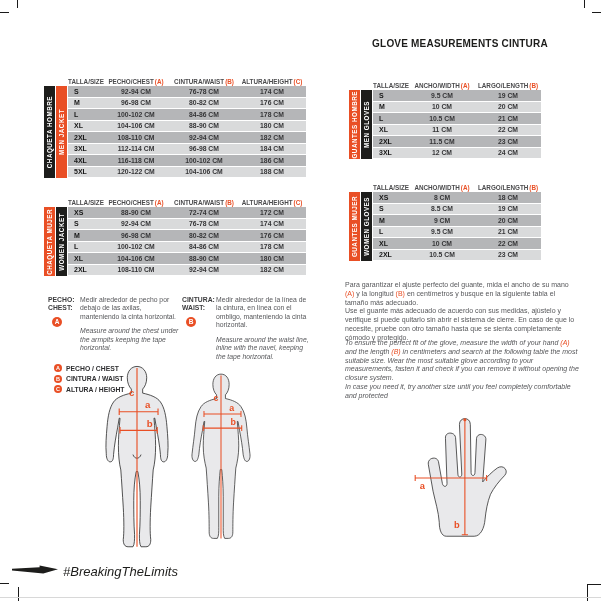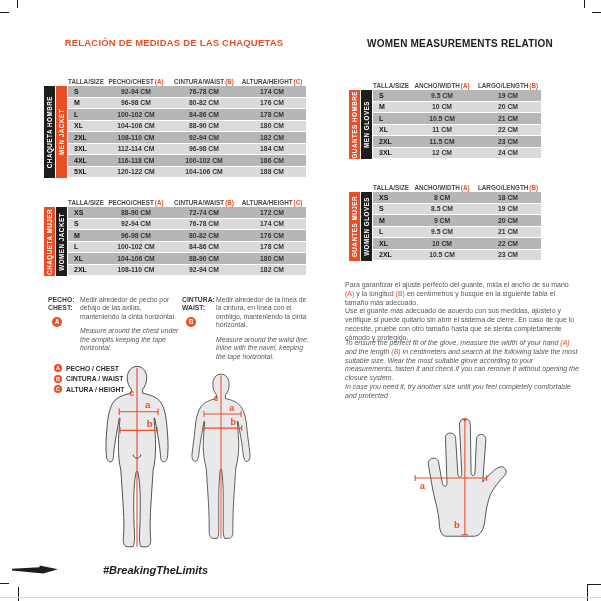--- a/index.html
+++ b/index.html
@@ -45,40 +45,39 @@
              font-weight:bold;display:flex;align-items:center;justify-content:center;flex:none;margin-right:4px;}
   .leglabel{font-size:6.8px;font-weight:bold;color:#2f2f31;white-space:nowrap;}
   
   svg{display:block;}
   svg text{font-family:"Liberation Sans",sans-serif;font-weight:bold;fill:#E94F25;}
   .body-fill{fill:#e9e9eb;stroke:#2b2b2b;stroke-width:1;}
   .mline{stroke:#E94F25;stroke-width:1.4;fill:none;}
   
   .swoosh{position:absolute;left:12px;top:565px;width:46px;height:9px;background:#1d1d1b;
           clip-path:polygon(0 42%,60% 26%,60% 6%,100% 48%,68% 94%,0 62%);}
-  .hashtag{position:absolute;left:63px;top:564px;font-size:11px;font-weight:bold;font-style:italic;color:#1d1d1b;margin-left:40px;}
+  .hashtag{position:absolute;left:63px;top:564px;font-size:13px;font-weight:normal;font-style:italic;color:#1d1d1b;}
   
   .mark{position:absolute;background:#1a1a1a;}
   .pageline{position:absolute;left:0;top:597px;width:601px;height:1px;background:#d8d8d8;}
 </style>
 </head>
 <body>
 
 <div class="mark" style="left:17px;top:0;width:1px;height:8px"></div>
 <div class="mark" style="left:0;top:12px;width:9px;height:1px"></div>
 <div class="mark" style="left:584px;top:0;width:1px;height:8px"></div>
 <div class="mark" style="left:592px;top:12px;width:9px;height:1px"></div>
 <div class="mark" style="left:0;top:583px;width:9px;height:1px"></div>
 <div class="mark" style="left:18px;top:587px;width:1px;height:14px"></div>
 <div class="mark" style="left:588px;top:584px;width:13px;height:1px"></div>
 <div class="mark" style="left:587px;top:584px;width:1px;height:17px"></div>
 <div class="pageline"></div>
 
 <div class="titleblock" style="left:40px;top:37px;width:268px">
-  <div class="title-es">RELACIÓN DE MEDIDAS DE LAS CHAQUETAS</div>
 </div>
 
 <div class="tbl" style="left:44px;top:76px;width:262px">
   <div class="thead jcols">
     <div class="th"><span>TALLA/SIZE</span></div>
     <div class="th"><span>PECHO/CHEST</span><span class="hl">(A)</span></div>
     <div class="th"><span>CINTURA/WAIST</span><span class="hl">(B)</span></div>
     <div class="th"><span>ALTURA/HEIGHT</span><span class="hl">(C)</span></div>
   </div>
   <div class="tbody">
@@ -250,21 +249,21 @@
   <path class="body-fill" d="M50 3 C43 3 39 9 39 17 C39 23 41 28 44 31 L44 36 C35 38 27 41 23 47 C18 54 16 64 15 76 C14 88 12 100 11 110 C10 116 12 121 15 121 C18 121 19 117 20 112 C21 101 23 89 25 79 L27 67 L28 67 C27 79 26 91 26 100 C26 112 28 122 30 130 C31 144 32 160 33 176 C34 194 34 208 34 216 C34 222 36 225 40 225 L45 225 C47 222 47 216 47 210 C47 196 47 182 47 168 C47 154 48 142 49 132 L51 132 C52 142 53 154 53 168 C53 182 53 196 53 210 C53 216 53 222 55 225 L60 225 C64 225 66 222 66 216 C66 208 66 194 67 176 C68 160 69 144 70 130 C72 122 74 112 74 100 C74 91 73 79 72 67 L73 67 L75 79 C77 89 79 101 80 112 C81 117 82 121 85 121 C88 121 90 116 89 110 C88 100 86 88 85 76 C84 64 82 54 77 47 C73 41 65 38 56 36 L56 31 C59 28 61 23 61 17 C61 9 57 3 50 3 Z"></path>
   <line class="mline" x1="50" y1="5" x2="50" y2="225"></line>
   <path class="mline" d="M27 57 L77 57 M27 53 L27 61 M77 53 L77 61"></path>
   <path class="mline" d="M26 76 L78 76 M26 72 L26 80 M78 72 L78 80"></path>
   <text x="40" y="40" font-size="12">c</text>
   <text x="61" y="53" font-size="12">a</text>
   <text x="63" y="72" font-size="12">b</text>
 </svg>
 
 <div class="titleblock" style="left:345px;top:37px;width:230px">
-  <div class="title-en">WOMEN MEASUREMENTS RELATION</div>
+  <div class="title-en">GLOVE MEASUREMENTS CINTURA</div>
 </div>
 
 <div class="tbl" style="left:349px;top:80px;width:192px">
   <div class="thead gcols">
     <div class="th"><span>TALLA/SIZE</span></div>
     <div class="th"><span>ANCHO/WIDTH</span><span class="hl">(A)</span></div>
     <div class="th"><span>LARGO/LENGTH</span><span class="hl">(B)</span></div>
   </div>
   <div class="tbody">
     <div class="strip sorange">

